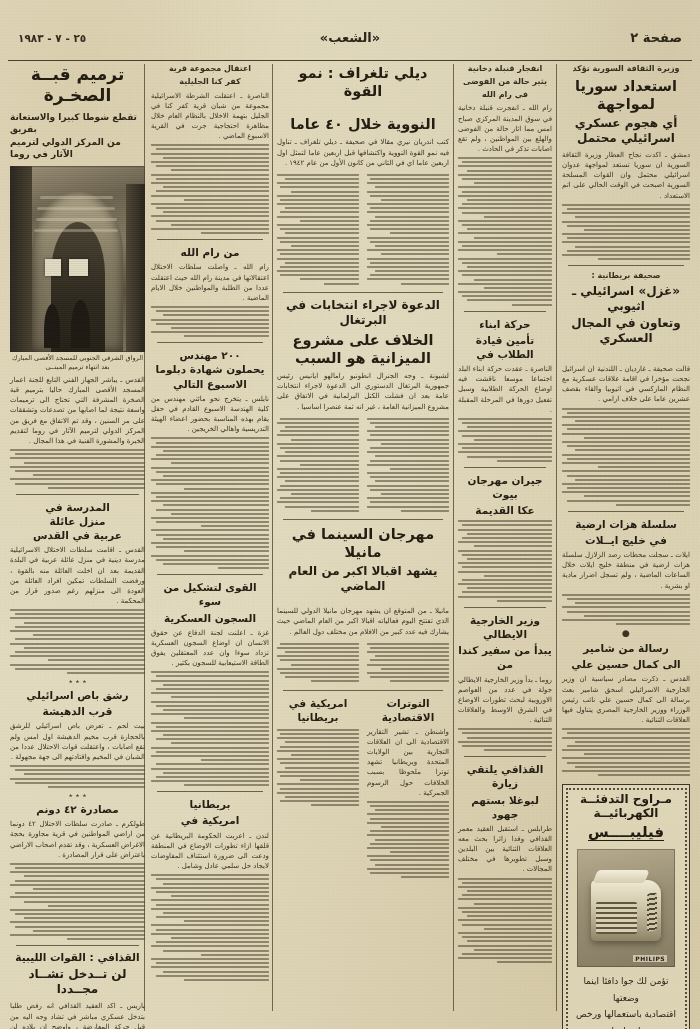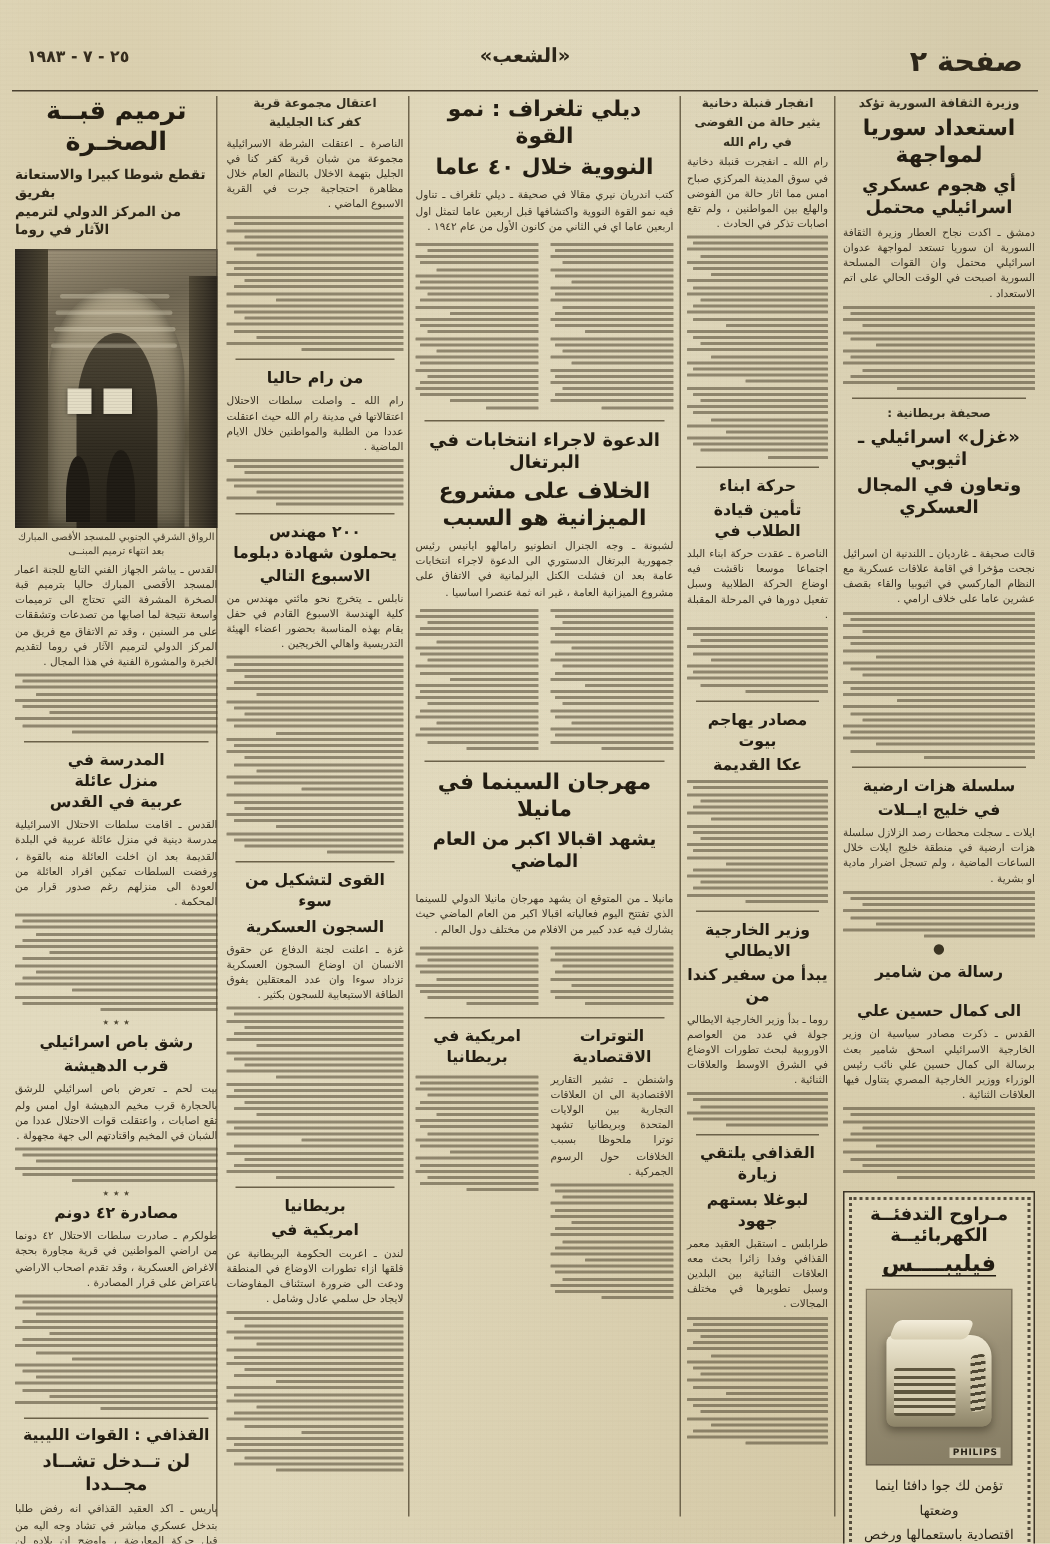--- a/index.html
+++ b/index.html
@@ -29,21 +29,21 @@
   .page{position:absolute;inset:0;padding-left:11px;}
 
   
   .masthead{
     position:absolute;left:8px;right:8px;top:30px;height:32px;
   }
   .md-date{position:absolute;right:auto;left:10px;top:2px;font-size:10.5px;letter-spacing:.5px;
            font-weight:bold;color:#352c1d;transform:scaleY(1.05);}
   .md-name{position:absolute;left:50%;transform:translateX(-50%);top:0px;font-size:13px;font-weight:bold;
            color:#2d2619;letter-spacing:.5px;}
-  .md-page{position:absolute;right:10px;top:0px;font-size:19px;font-weight:bold;color:#2d2619;}
+  .md-page{position:absolute;right:10px;top:0px;font-size:13px;font-weight:bold;color:#2d2619;}
   .rule{position:absolute;left:8px;right:8px;top:60px;height:0;border-top:1.4px solid #4a4130;}
 
   
   .cols{position:absolute;left:10px;right:10px;top:64px;bottom:18px;}
   .col{position:absolute;top:0;bottom:0;}
   .vline{position:absolute;top:0;bottom:0;width:0;border-right:.8px solid #6f654d;}
 
   
   .kicker{font-size:8px;font-weight:bold;text-align:center;line-height:1.35;color:#35301f;
           letter-spacing:.2px;margin-bottom:2px;}
@@ -223,21 +223,21 @@
           <div class="ln s2"></div>
             <div class="ln s4"></div>
             <div class="ln s1"></div>
             <div class="ln s6"></div>
         </div>
         <div class="bullet">●</div>
       </div>
 
       <div>
         <div class="secthead">رسالة من شامير</div>
-        <div class="secthead" style="margin-top:12px">الى كمال حسين علي</div>
+        <div class="secthead" style="margin-top:2px">الى كمال حسين علي</div>
         <div class="lead" style="margin-top:3px">القدس ـ ذكرت مصادر سياسية ان وزير الخارجية الاسرائيلي اسحق شامير بعث برسالة الى كمال حسين علي نائب رئيس الوزراء ووزير الخارجية المصري يتناول فيها العلاقات الثنائية .</div>
         <div class="body tight">
           <div class="ln s1"></div>
             <div class="ln s2"></div>
             <div class="ln s1"></div>
             <div class="ln s3"></div>
           <div class="ln s2"></div>
             <div class="ln s1"></div>
             <div class="ln s4"></div>
             <div class="ln s1"></div>
@@ -332,21 +332,21 @@
             <div class="ln s2"></div>
           <div class="ln s1"></div>
             <div class="ln s3"></div>
             <div class="ln s6"></div>
         </div>
       </div>
 
       <div class="sep"></div>
 
       <div>
-        <div class="secthead">مصادر يهاجم بيوت</div>
+        <div class="secthead">جيران مهرجان بيوت</div>
         <div class="secthead" style="margin-top:2px">عكا القديمة</div>
         <div class="body tight">
           <div class="ln s1"></div>
             <div class="ln s2"></div>
             <div class="ln s1"></div>
             <div class="ln s3"></div>
           <div class="ln s2"></div>
             <div class="ln s1"></div>
             <div class="ln s4"></div>
             <div class="ln s1"></div>
@@ -409,21 +409,21 @@
             <div class="ln s2"></div>
             <div class="ln s1"></div>
           <div class="ln s6"></div>
         </div>
       </div>
     </div>
 
     <div class="col" style="right:241px;width:172px">
       <div>
         <div class="hl lg">ديلي تلغراف : نمو القوة</div>
-        <div class="hl lg" style="margin-top:3px">النووية خلال ٤٠ عاما</div>
+        <div class="hl lg" style="margin-top:15px">النووية خلال ٤٠ عاما</div>
         <div class="lead" style="margin-top:4px">كتب اندريان نيري مقالا في صحيفة ـ ديلي تلغراف ـ تناول فيه نمو القوة النووية واكتشافها قبل اربعين عاما لتمثل اول اربعين عاما اي في الثاني من كانون الأول من عام ١٩٤٢ .</div>
         <div style="display:flex;gap:8px;margin-top:3px">
           <div style="flex:1" class="body tight">
             <div class="ln s1"></div>
               <div class="ln s2"></div>
               <div class="ln s1"></div>
               <div class="ln s3"></div>
             <div class="ln s1"></div>
               <div class="ln s2"></div>
               <div class="ln s4"></div>
@@ -658,21 +658,21 @@
             <div class="ln s2"></div>
             <div class="ln s4"></div>
           <div class="ln s1"></div>
             <div class="ln s6"></div>
         </div>
       </div>
 
       <div class="sep"></div>
 
       <div>
-        <div class="secthead">من رام حاليا</div>
+        <div class="secthead">من رام الله</div>
         <div class="lead" style="margin-top:3px">رام الله ـ واصلت سلطات الاحتلال اعتقالاتها في مدينة رام الله حيث اعتقلت عددا من الطلبة والمواطنين خلال الايام الماضية .</div>
         <div class="body tight">
           <div class="ln s1"></div>
             <div class="ln s2"></div>
             <div class="ln s3"></div>
             <div class="ln s1"></div>
           <div class="ln s2"></div>
             <div class="ln s4"></div>
             <div class="ln s1"></div>
             <div class="ln s5"></div>

